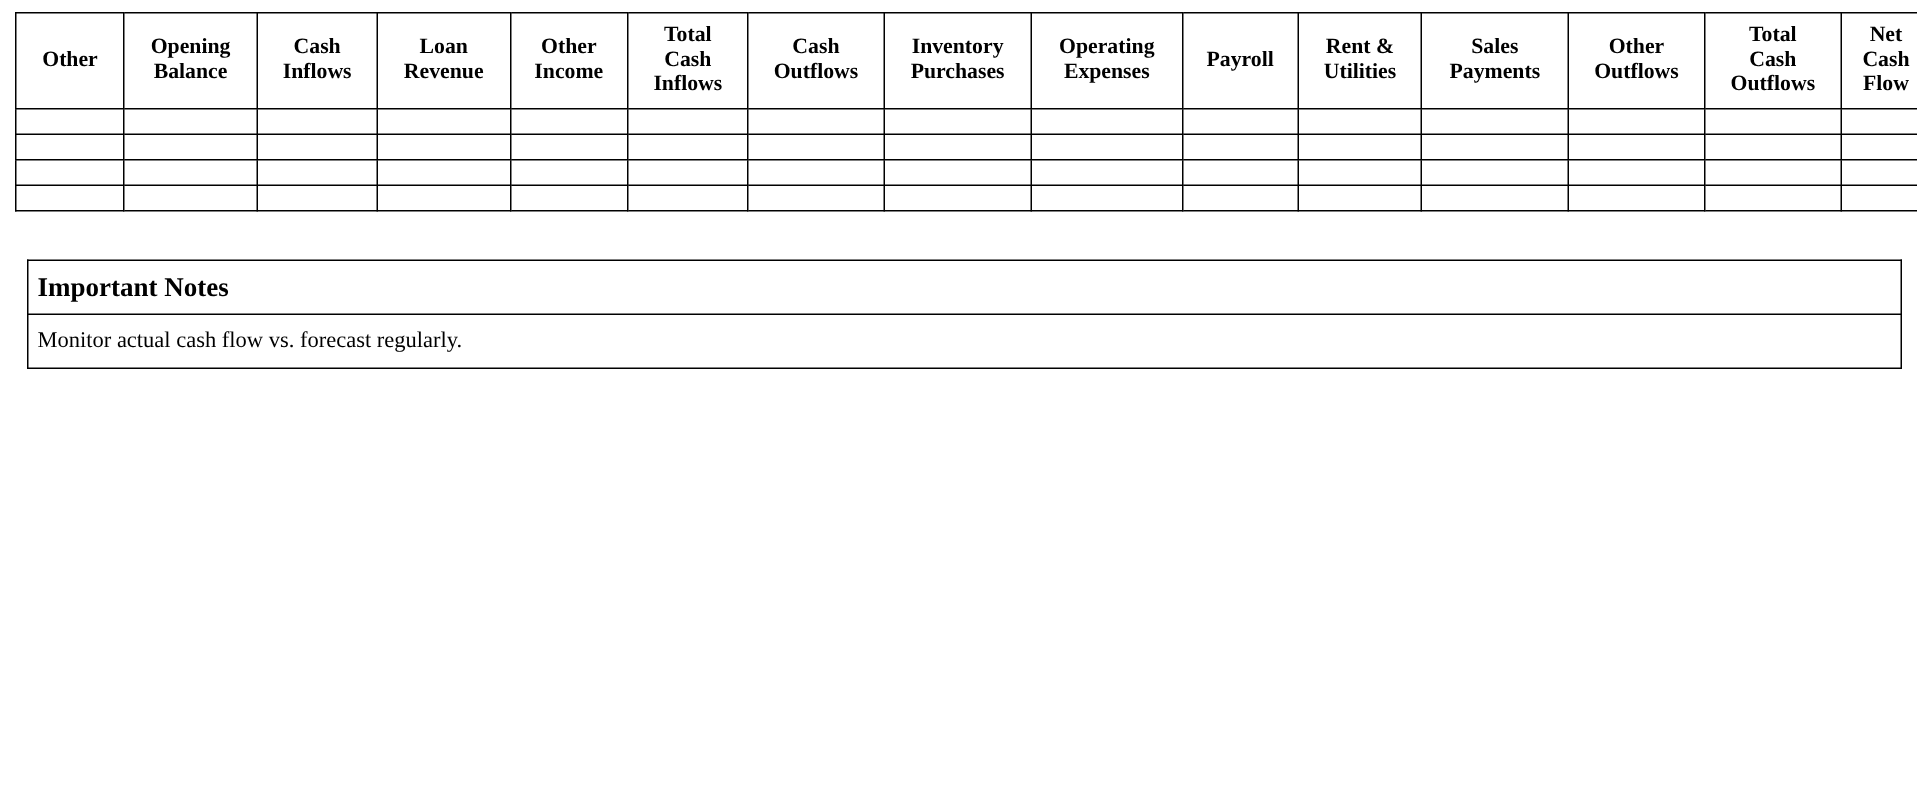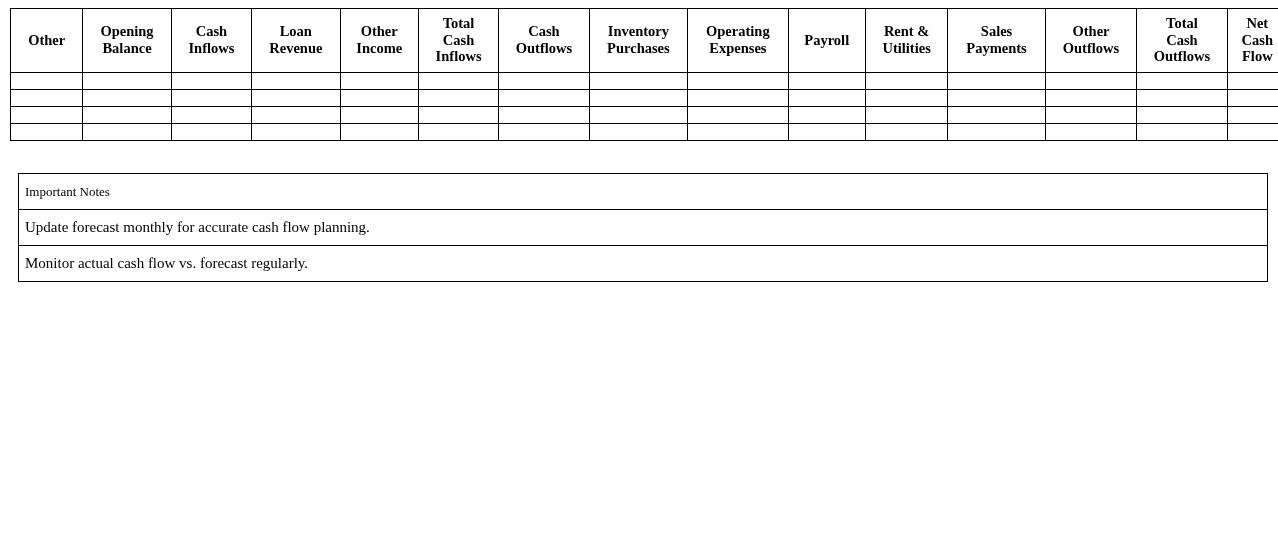--- a/index.html
+++ b/index.html
@@ -79,22 +79,22 @@
 
   table.notes td {
     border: 1px solid #000000;
     padding: 6px 6px 6px 6px;
     height: 23px;
     text-align: left;
     vertical-align: middle;
   }
 
   table.notes td.notes-title {
-    font-weight: normal;
-    font-size: 13px;
+    font-weight: bold;
+    font-size: 18px;
   }
 </style>
 </head>
 <body>
 
 <div class="page">
 
   <div class="forecast-wrap">
     <table class="forecast">
       <colgroup>
@@ -252,22 +252,19 @@
     </table>
   </div>
 
   <div class="notes-wrap">
     <table class="notes">
       <tbody>
         <tr>
           <td class="notes-title">Important Notes</td>
         </tr>
         <tr>
-          <td>Update forecast monthly for accurate cash flow planning.</td>
-        </tr>
-        <tr>
           <td>Monitor actual cash flow vs. forecast regularly.</td>
         </tr>
       </tbody>
     </table>
   </div>
 
 </div>
 
 </body></html>

